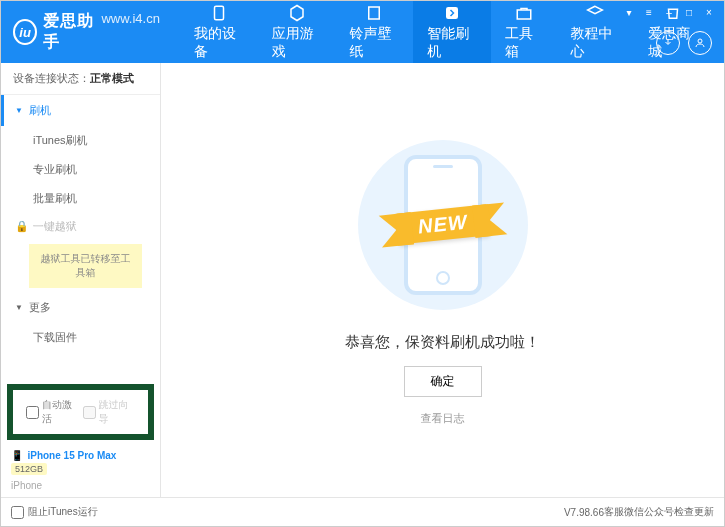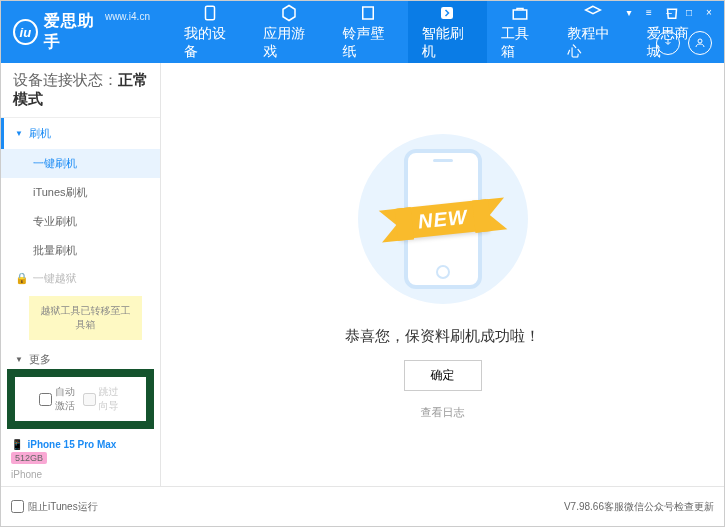--- a/index.html
+++ b/index.html
@@ -3,60 +3,60 @@
 <meta charset="utf-8">
 <style>
 * { margin: 0; padding: 0; box-sizing: border-box; font-family: "Microsoft YaHei", Arial, sans-serif; }
 body { background: #f5f5f5; width: 725px; height: 527px; overflow: hidden; }
 .app { width: 725px; height: 527px; background: #fff; display: flex; flex-direction: column; border: 1px solid #ccc; }
 .header { background: #1b8bf4; color: #fff; height: 62px; display: flex; align-items: center; padding: 0 12px; position: relative; }
 .logo-area { display: flex; align-items: center; gap: 6px; margin-right: 20px; }
 .logo-circle { width: 26px; height: 26px; border: 2px solid #fff; border-radius: 50%; display: flex; align-items: center; justify-content: center; font-size: 13px; font-weight: bold; font-style: italic; }
 .logo-text { display: flex; flex-direction: row; }
 .app-name { font-size: 16px; font-weight: bold; letter-spacing: 1px; }
-.app-url { font-size: 10px; opacity: 0.85; }
+.app-url { font-size: 13px; opacity: 0.85; }
 .nav { display: flex; height: 100%; }
 .nav-item { display: flex; flex-direction: column; align-items: center; justify-content: center; padding: 0 14px; font-size: 14px; cursor: pointer; height: 100%; gap: 3px; }
 .nav-item.active { background: #0a7ce6; }
 .nav-icon { width: 18px; height: 18px; fill: #fff; }
 .header-right { position: absolute; right: 8px; top: 4px; display: flex; gap: 6px; }
 .win-btn { width: 14px; height: 14px; display: flex; align-items: center; justify-content: center; cursor: pointer; font-size: 10px; }
 .header-circles { position: absolute; right: 12px; bottom: 8px; display: flex; gap: 8px; }
 .circle-btn { width: 24px; height: 24px; border: 1.5px solid #fff; border-radius: 50%; display: flex; align-items: center; justify-content: center; cursor: pointer; }
 .body { flex: 1; display: flex; overflow: hidden; }
 .sidebar-wrap { width: 160px; border-right: 1px solid #e5e5e5; display: flex; flex-direction: column; }
-.status-bar { font-size: 15px; color: #666; padding: 8px 12px; border-bottom: 1px solid #eee; }
+.status-bar { font-size: 11px; color: #666; padding: 8px 12px; border-bottom: 1px solid #eee; }
 .status-bar .mode { color: #333; font-weight: bold; }
 .sidebar { flex: 1; overflow-y: auto; }
 .sb-group { font-size: 11px; color: #666; padding: 8px 14px; display: flex; align-items: center; gap: 6px; cursor: pointer; }
 .sb-group.active { color: #1b8bf4; border-left: 3px solid #1b8bf4; padding-left: 11px; }
 .sb-tri { font-size: 8px; }
 .sb-sub { font-size: 11px; color: #666; padding: 7px 14px 7px 32px; cursor: pointer; }
 .sb-sub.active { color: #1b8bf4; background: #e8f3fe; }
 .sb-lock { color: #bbb; padding: 6px 14px; font-size: 11px; display: flex; align-items: center; gap: 4px; }
 .sb-block { margin: 4px 18px 4px 28px; background: #fef9c3; font-size: 10px; color: #888; padding: 8px; text-align: center; line-height: 1.4; }
-.checks { display: flex; gap: 4px; padding: 8px 24px; font-size: 10px; color: #888; border: 8px solid #14532d; margin: 4px 6px; }
+.checks { display: flex; gap: 4px; padding: 8px 13px; font-size: 10px; color: #888; border: 6px solid #14532d; margin: 4px 6px; }
 .checks label { display: flex; align-items: center; gap: 3px; }
 .device-info { padding: 6px 10px; font-size: 10px; color: #1b8bf4; }
-.device-info .badge { display: inline-block; background: #f9a8d4; color: #666; font-size: 9px; padding: 1px 4px; border-radius: 2px; margin-top: 2px; }
+.device-info .badge { display: inline-block; background: #fef9c3; color: #666; font-size: 9px; padding: 1px 4px; border-radius: 2px; margin-top: 2px; }
 .device-info .type { color: #aaa; margin-top: 5px; }
 .main { flex: 1; display: flex; flex-direction: column; align-items: center; justify-content: center; background: #fff; position: relative; }
 .illus { width: 210px; height: 180px; position: relative; display: flex; align-items: center; justify-content: center; }
 .circle-bg { width: 170px; height: 170px; background: #e9f4fe; border-radius: 50%; position: absolute; }
 .phone { width: 78px; height: 140px; background: #fff; border: 4px solid #cfe5fa; border-radius: 12px; position: relative; z-index: 2; }
 .phone::before { content: ""; position: absolute; top: 6px; left: 50%; transform: translateX(-50%); width: 20px; height: 3px; background: #cfe5fa; border-radius: 2px; }
 .phone::after { content: ""; position: absolute; bottom: 6px; left: 50%; transform: translateX(-50%); width: 10px; height: 10px; border: 2px solid #cfe5fa; border-radius: 50%; }
 .ribbon { position: absolute; z-index: 3; background: #f9bb2c; color: #fff; font-weight: bold; font-style: italic; font-size: 20px; padding: 4px 20px; transform: rotate(-6deg); letter-spacing: 1px; box-shadow: 0 2px 4px rgba(0,0,0,0.15); }
 .ribbon::before, .ribbon::after { content: ""; position: absolute; top: 0; width: 0; height: 0; border: 16px solid #f9bb2c; }
 .ribbon::before { left: -18px; border-left-color: transparent; }
 .ribbon::after { right: -18px; border-right-color: transparent; }
 .msg { font-size: 15px; color: #333; margin-top: 18px; }
 .ok-btn { margin-top: 14px; padding: 6px 26px; border: 1px solid #ccc; background: #fff; font-size: 12px; cursor: pointer; }
 .view-log { margin-top: 14px; font-size: 11px; color: #999; cursor: pointer; }
-.footer { height: 40px; border-top: 1px solid #e5e5e5; display: flex; align-items: center; justify-content: space-between; padding: 0 10px; font-size: 10px; color: #666; }
+.footer { height: 29px; border-top: 1px solid #e5e5e5; display: flex; align-items: center; justify-content: space-between; padding: 0 10px; font-size: 10px; color: #666; }
 .footer-left { display: flex; align-items: center; gap: 4px; }
 .footer-right { display: flex; align-items: center; }
 </style>
 </head>
 <body>
 
 <div class="app">
   <div class="header">
     <div class="logo-area">
       <div class="logo-circle">iu</div>
@@ -134,21 +134,20 @@
   </div>
 
   <div class="body">
     <div class="sidebar-wrap">
       <div class="status-bar"><span>设备连接状态：</span><span class="mode">正常模式</span></div>
       <div class="sidebar">
         <div class="sb-group active">
             <span class="sb-tri">▼</span>
             <span>刷机</span>
           </div>
-        <div class="sb-sub active">一键刷机</div>
         <div class="sb-sub">iTunes刷机</div>
         <div class="sb-sub">专业刷机</div>
         <div class="sb-sub">批量刷机</div>
         <div class="sb-lock">
             <span>🔒</span>
             <span>一键越狱</span>
           </div>
         <div class="sb-block">越狱工具已转移至工具箱</div>
         <div class="sb-group">
             <span class="sb-tri">▼</span>

